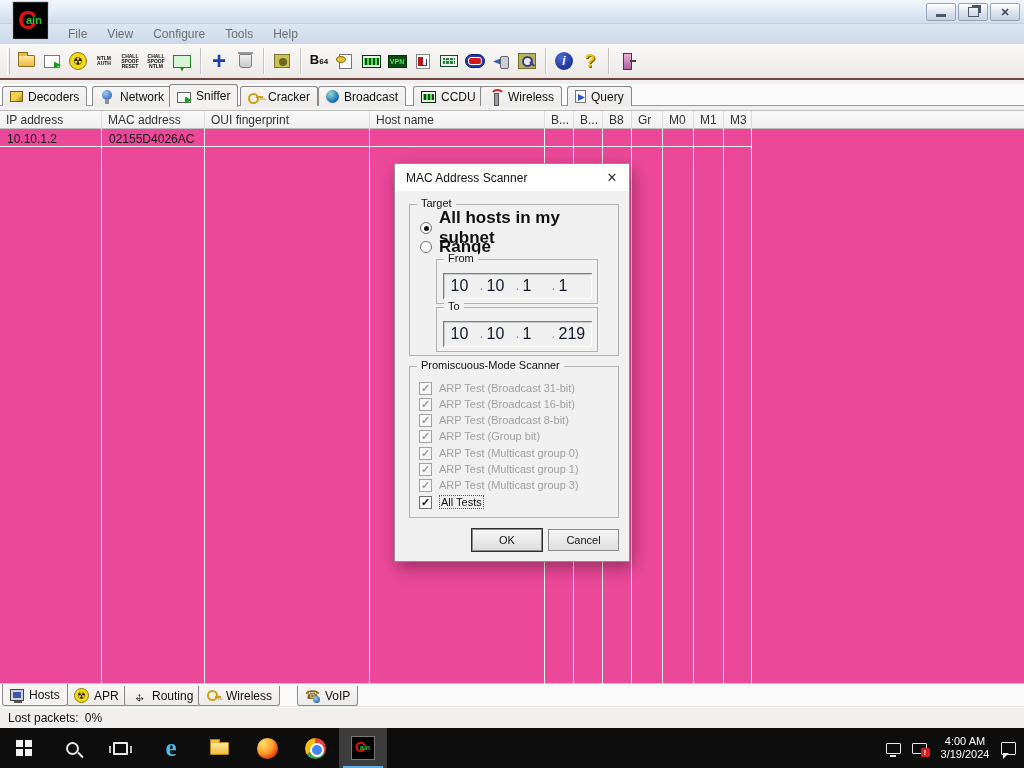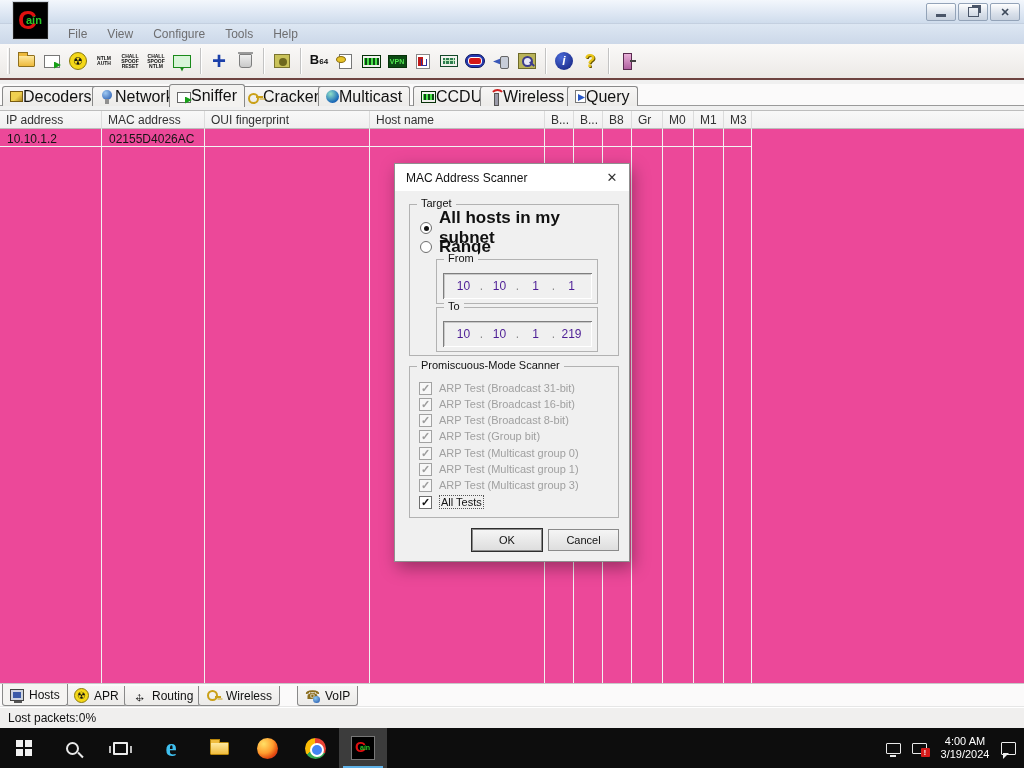--- a/index.html
+++ b/index.html
@@ -70,21 +70,21 @@
   .i-lsa::after { content:""; position:absolute; left:10px; top:9px; width:6px; height:2px; background:#3c3c8c; transform:rotate(40deg); }
   .i-info { width:18px; height:18px; border-radius:50%; background:radial-gradient(circle at 35% 30%,#4a6ad8,#101c78); color:#fff; font-size:12px; font-weight:bold; font-style:italic; text-align:center; line-height:18px; }
   .i-help { color:#e8c518; font-size:18px; font-weight:bold; text-shadow:1px 1px 0 #6d5a00; }
   .i-exit { width:9px; height:17px; background:linear-gradient(#e8b0d8,#b060a0); border:1px solid #5a2a50; position:relative; }
   .i-exit::after { content:""; position:absolute; right:-5px; top:6px; width:6px; height:2px; background:#444; }
 
   
   #tabbar { position:absolute; left:0; top:84px; width:1024px; height:22px; background:#fbfafa; border-bottom:1px solid #9a9a9a; }
   .tab { position:absolute; top:2px; height:20px; background:linear-gradient(#f7f6f5,#ecebe9);
     border:1px solid #898989; border-bottom:none; border-radius:3px 3px 0 0;
-    display:flex; align-items:center; padding:0 7px; font-size:16px; color:#111; }
+    display:flex; align-items:center; gap:5px; padding:0 7px; font-size:12px; color:#111; }
   .tab.active { top:0; height:23px; background:#f3f2f0; z-index:2; }
   .tico { width:15px; height:14px; display:inline-block; position:relative; flex:none; }
   .tico-decoders { background:linear-gradient(135deg,#f0d050 55%,#b08820); border:1px solid #7a5c10; width:13px; height:11px; }
   .tico-network::before { content:""; position:absolute; left:2px; top:0; width:10px; height:10px; border-radius:50%; background:radial-gradient(circle at 35% 30%,#9ec8f2,#1a4fa8); }
   .tico-network::after { content:""; position:absolute; left:5px; top:9px; width:4px; height:5px; background:#909090; }
   .tico-sniffer { width:14px; height:11px; background:#fff; border:1px solid #666; top:1px; }
   .tico-sniffer::after { content:""; position:absolute; right:-2px; bottom:-2px; width:7px; height:7px; background:#18a018; clip-path:polygon(0 0,100% 50%,0 100%); }
   .tico-cracker::before { content:""; position:absolute; left:0; top:3px; width:7px; height:7px; border:2px solid #caa018; border-radius:50%; }
   .tico-cracker::after { content:""; position:absolute; left:8px; top:6px; width:7px; height:2px; background:#caa018; box-shadow:3px 2px 0 -0.5px #caa018; }
   .tico-traceroute { border-radius:50%; background:radial-gradient(circle at 35% 30%,#8fe0c8,#1a68b8 70%,#0c3c78); width:13px; height:13px; }
@@ -115,21 +115,21 @@
   .groupbox { position:absolute; border:1px solid #b2b2b2; }
   .gb-label { position:absolute; top:-8px; left:7px; background:#f0f0f0; padding:0 4px; font-size:11px; color:#111; }
   .radio-row { position:absolute; left:10px; display:flex; align-items:center; gap:7px; height:14px; }
   .radio { width:12px; height:12px; border-radius:50%; background:#fff; border:1px solid #6e6e6e;
     display:flex; align-items:center; justify-content:center; flex:none; }
   .radio.sel::after { content:""; width:5px; height:5px; border-radius:50%; background:#111; }
   .rlabel { font-size:17px; color:#111;font-weight:bold; }
   .ipfield { position:absolute; left:6px; top:13px; width:149px; height:26px; background:#f0f0f0;
     box-shadow:inset 1px 1px 0 #7e7e7e, inset -1px -1px 0 #fff, inset 2px 2px 0 #c9c9c9;
     display:flex; align-items:center; justify-content:center; gap:2px; }
-  .octet { width:26px; text-align:center; font-size:12px; color:#4c1d95; }
+  .octet { width:26px; text-align:left; font-size:16px; color:#0f172a; }
   .ipdot { width:6px; text-align:center; font-size:12px; color:#8a8a8a; }
   .chk-row { position:absolute; left:9px; display:flex; align-items:center; gap:7px; height:14px; }
   .chk { width:13px; height:13px; border:1px solid #a2a2a2; background:#f7f7f7; flex:none;
     font-size:11px; line-height:11px; text-align:center; color:#9d9d9d; font-weight:bold; }
   .chk::before { content:"\2713"; }
   .chk.on { border-color:#6e6e6e; background:#fff; color:#111; }
   .clabel { font-size:11px; color:#a0a0a0; }
   .clabel.on { color:#111; border:1px dotted #555; padding:0 1px; }
   .dbtn { position:absolute; height:22px; background:linear-gradient(#f5f5f5,#dedede);
     border:1px solid #8a8a8a; font-size:11px; color:#111; display:flex; align-items:center; justify-content:center; }
@@ -148,21 +148,21 @@
   .tico-apr::before { content:"\2622"; }
   .tico-routing { color:#111; font-weight:bold; }
   .tico-routing::before { content:"\2194"; position:absolute; left:1px; top:0; font-size:13px; }
   .tico-routing::after { content:"\2195"; position:absolute; left:4px; top:0; font-size:13px; }
   .tico-passwords::before { content:""; position:absolute; left:1px; top:1px; width:7px; height:7px; border:2px solid #caa018; border-radius:50%; }
   .tico-passwords::after { content:""; position:absolute; left:9px; top:7px; width:6px; height:2px; background:#caa018; box-shadow:2px 2px 0 -0.5px #caa018; }
   .tico-voip::before { content:"\260E"; position:absolute; left:0; top:-1px; font-size:12px; color:#8a6d1e; }
   .tico-voip::after { content:""; position:absolute; right:0; bottom:0; width:7px; height:7px; border-radius:50%; background:radial-gradient(circle at 35% 30%,#8ec8f0,#1a4fa8); }
 
   #statusbar { position:absolute; left:0; top:706px; width:1024px; height:22px; background:#f0efee;
-    border-top:1px solid #e6e6e6; box-shadow:inset 0 1px 0 #fff; display:flex; align-items:center; padding-left:8px; }
+    border-top:1px solid #e6e6e6; box-shadow:inset 0 1px 0 #fff; display:flex; align-items:center; padding-left:8px; gap:6px; }
   #statusbar span { font-size:12px; color:#111; }
 
   
   #taskbar { position:absolute; left:0; top:728px; width:1024px; height:40px; background:#0d0d0d; display:flex; align-items:center; }
   .tbbtn { width:48px; height:40px; display:flex; align-items:center; justify-content:center; flex:none; position:relative; }
   .tbbtn.active { background:#3c3c3c; }
   .tbbtn.active::after { content:""; position:absolute; left:4px; right:4px; bottom:0; height:2px; background:#5fb2e8; }
   .w-start { position:relative; width:16px; height:16px; }
   .w-start::before { content:""; position:absolute; width:7px; height:7px; background:#f2f2f2; box-shadow:9px 0 0 #f2f2f2, 0 9px 0 #f2f2f2, 9px 9px 0 #f2f2f2; }
   .w-search { width:13px; height:13px; border:2px solid #e8e8e8; border-radius:50%; position:relative; }
@@ -301,21 +301,21 @@
     <div class="tab active" style="left:169px">
         <span class="tico tico-sniffer"></span>
         <span>Sniffer</span>
       </div>
     <div class="tab" style="left:240px">
         <span class="tico tico-cracker"></span>
         <span>Cracker</span>
       </div>
     <div class="tab" style="left:318px">
         <span class="tico tico-traceroute"></span>
-        <span>Multicast</span>
+        <span>Broadcast</span>
       </div>
     <div class="tab" style="left:413px">
         <span class="tico tico-ccdu"></span>
         <span>CCDU</span>
       </div>
     <div class="tab" style="left:480px">
         <span class="tico tico-wireless"></span>
         <span>Wireless</span>
       </div>
     <div class="tab" style="left:567px">

